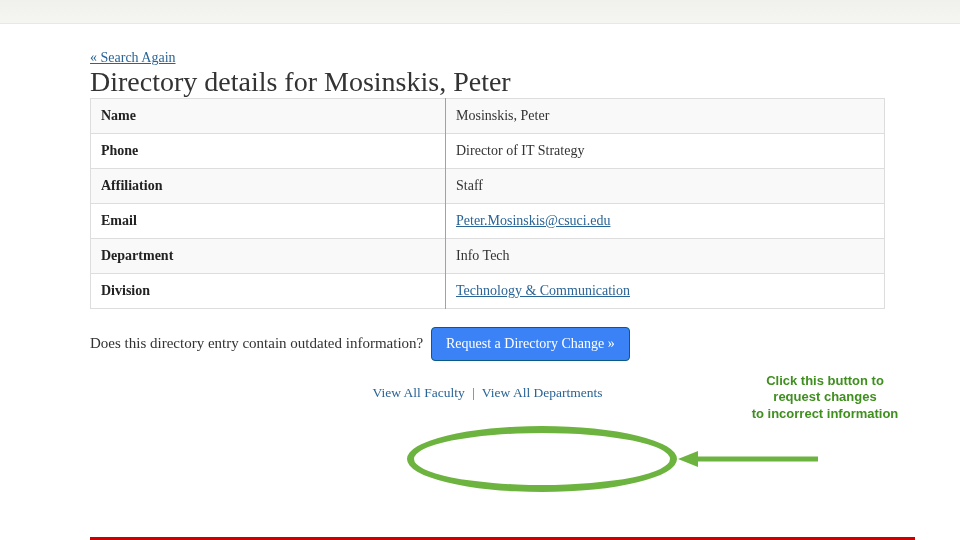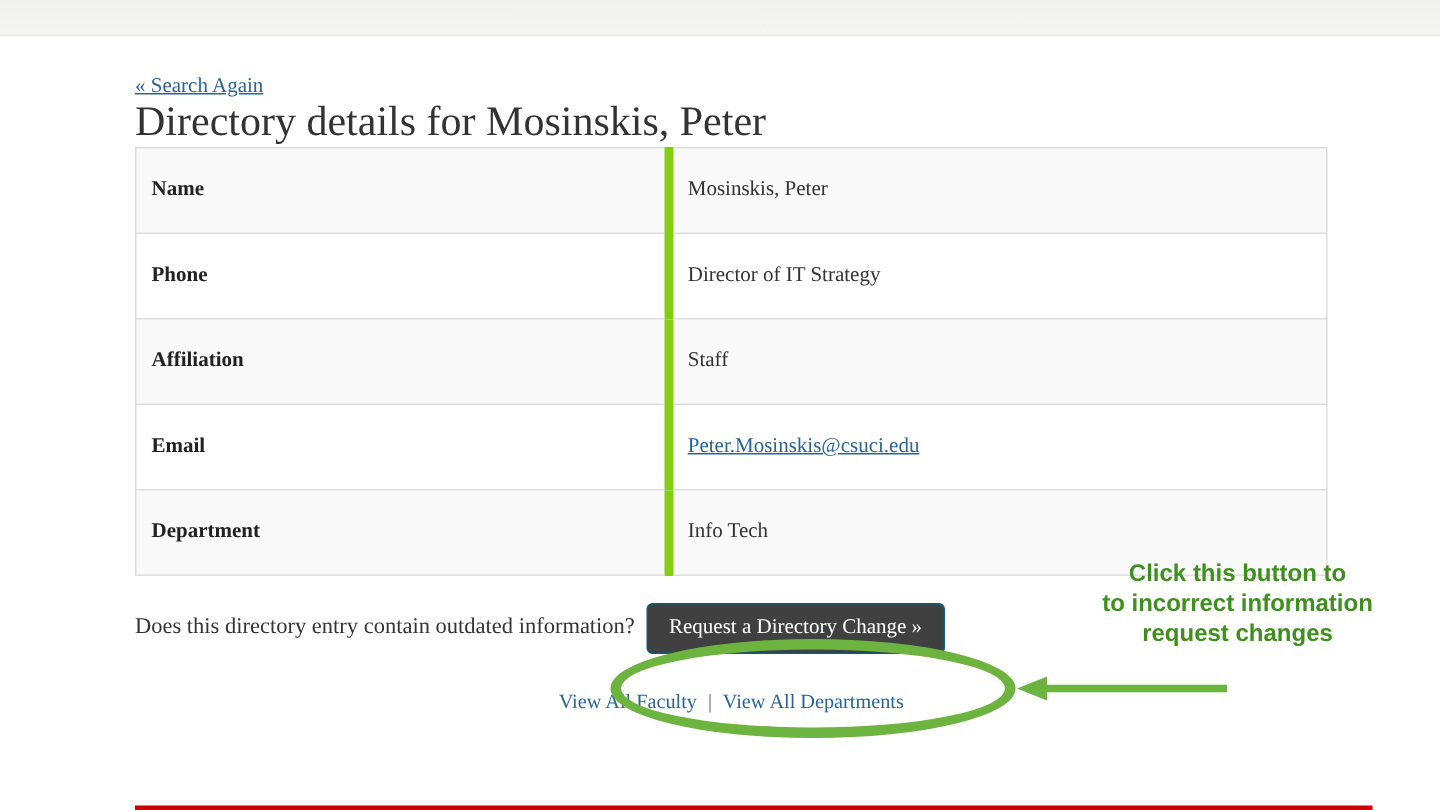--- a/index.html
+++ b/index.html
@@ -46,39 +46,39 @@
       background: #fff;
     }
     .details-table th {
       text-align: left;
       padding: 6px 10px;
       font-weight: bold;
       width: 355px;
       vertical-align: middle;
       font-size: 14px;
       color: #222;
-      border-right: 6px solid #84cc16;
+      border-right: 1px solid #84cc16;
     }
     .details-table td {
-      padding: 20px 10px;
+      padding: 9px 10px;
       font-size: 14px;
       color: #333;
     }
     .details-table a {
       color: #2a6496;
       text-decoration: underline;
     }
     .prompt-row {
       font-size: 15px;
       color: #333;
       margin-bottom: 24px;
     }
     .request-btn {
       display: inline-block;
-      background: #404040;
+      background: #3b82f6;
       color: #fff;
       padding: 8px 14px;
       border-radius: 4px;
       border: 1px solid #0a5a82;
       font-size: 14px;
       text-decoration: none;
       font-family: Georgia, serif;
       margin-left: 4px;
       text-align: right;
     }
@@ -108,21 +108,21 @@
       position: absolute;
       border: 7px solid #6db33f;
       border-radius: 50%;
       pointer-events: none;
     }
     .annotation-text {
       position: absolute;
       color: #3f8f1f;
       font-family: -apple-system, Helvetica, Arial, sans-serif;
       font-weight: bold;
-      font-size: 16px;
+      font-size: 13px;
       text-align: center;
       line-height: 1.25;
       pointer-events: none;
     }
     .annotation-arrow {
       position: absolute;
       pointer-events: none;
     }
   </style>
 </head>
@@ -151,40 +151,44 @@
           <td>Staff</td>
         </tr>
         <tr>
           <th>Email</th>
           <td><a href="#">Peter.Mosinskis@csuci.edu</a></td>
         </tr>
         <tr>
           <th>Department</th>
           <td>Info Tech</td>
         </tr>
+        <tr>
+          <th>Division</th>
+          <td><a href="#">Technology &amp; Communication</a></td>
+        </tr>
       </tbody>
   </table>
 
   <div class="prompt-row">
     <span>Does this directory entry contain outdated information?</span>
     <a href="#" class="request-btn">Request a Directory Change »</a>
   </div>
 
   <div class="footer-links">
     <a href="#">View All Faculty</a>
     <span class="divider">|</span>
     <a href="#">View All Departments</a>
   </div>
 
 </div>
 
 <div class="annotation-oval" style="left:407px; top:426px; width:270px; height:66px;"></div>
 <div class="annotation-text" style="left:720px; top:373px; width:210px;">
   <div>Click this button to</div>
+  <div>request changes</div>
   <div>to incorrect information</div>
-  <div>request changes</div>
 </div>
 <svg class="annotation-arrow" style="left:678px; top:451px; width:140px; height:20px;">
   <line x1="140" y1="8" x2="18" y2="8" stroke="#6db33f" stroke-width="5"></line>
   <polygon points="0,8 20,0 20,16" fill="#6db33f"></polygon>
 </svg>
 
 <div class="bottom-red-line"></div>
 
 </body></html>

